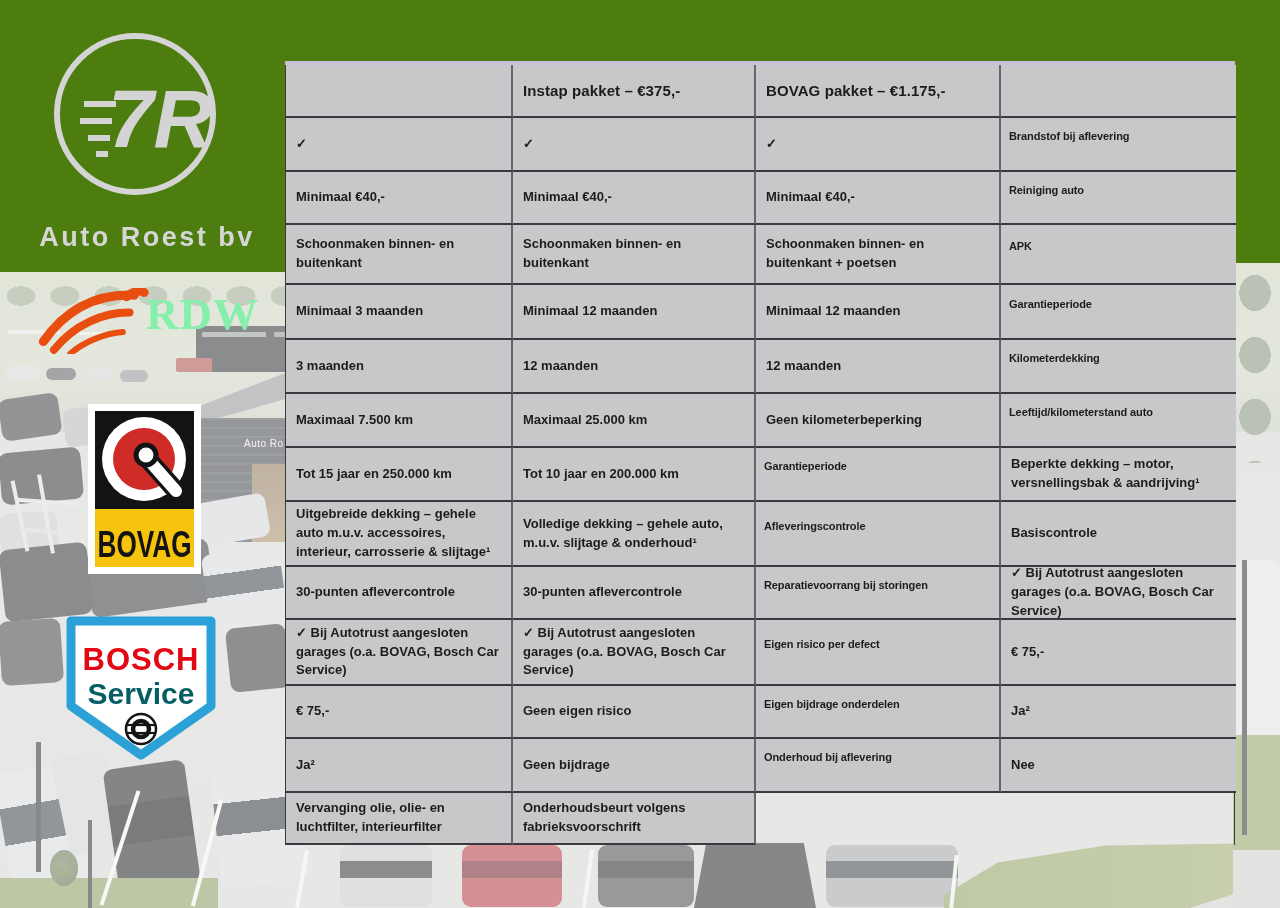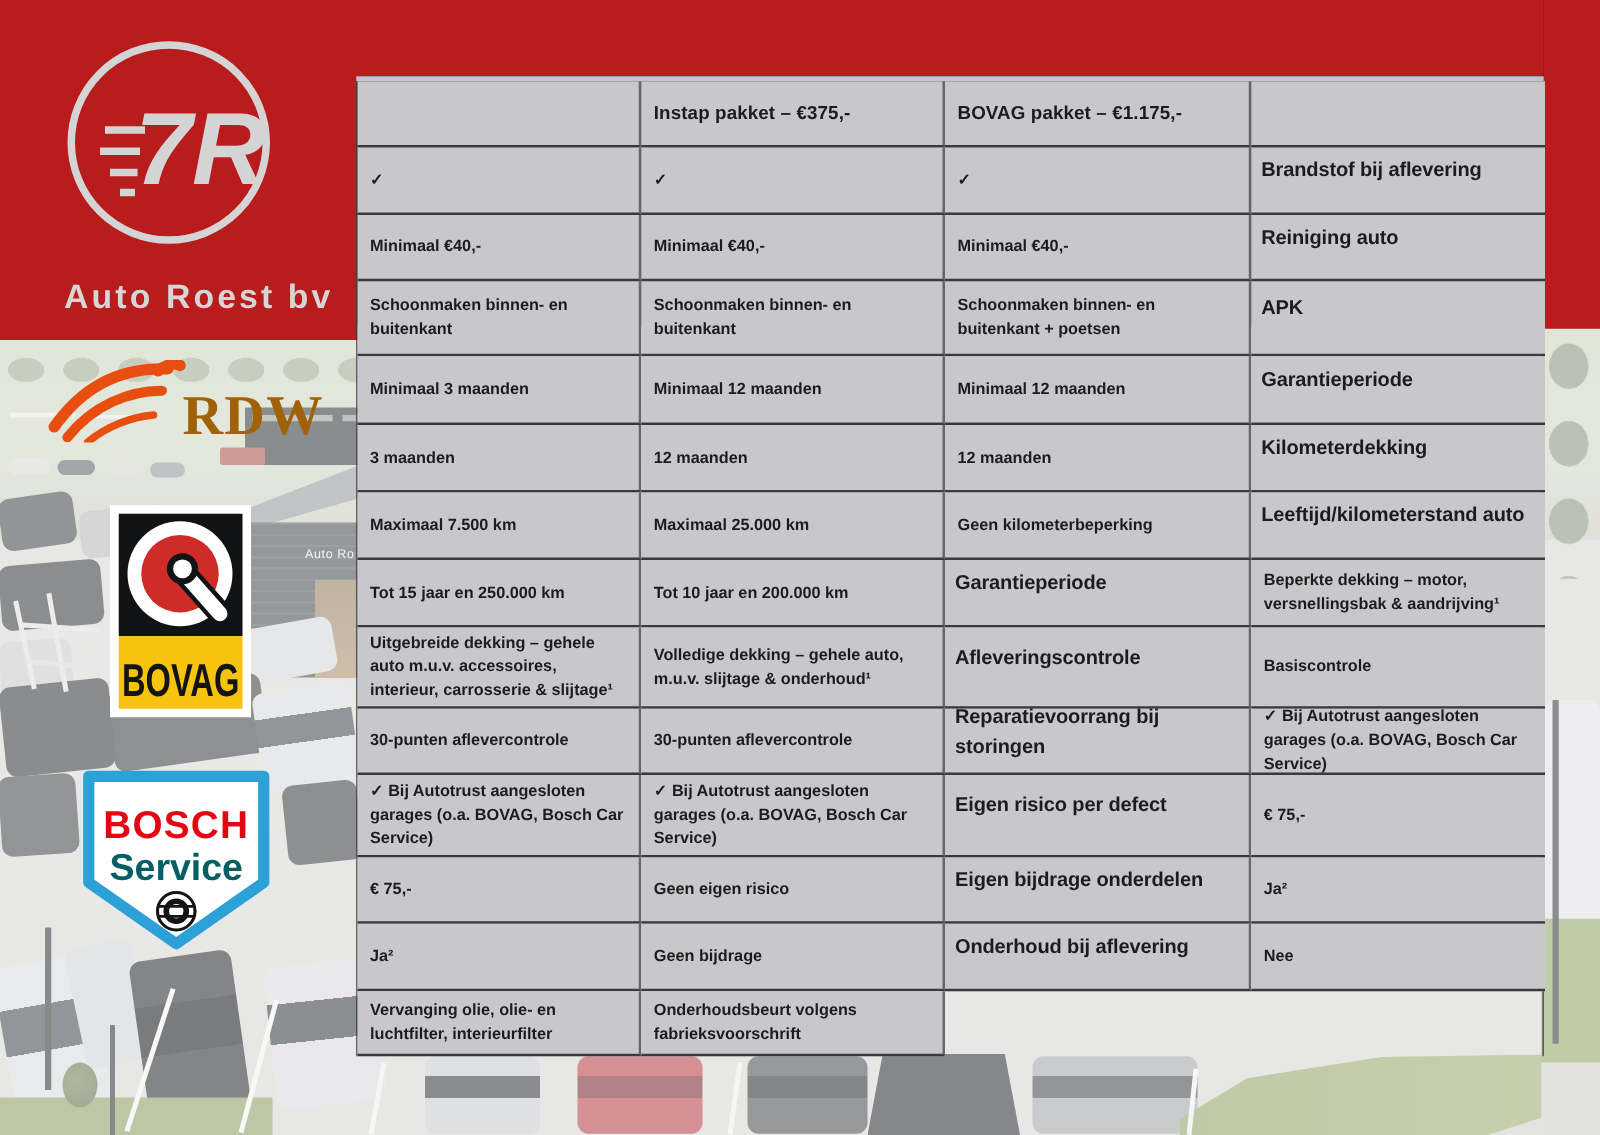--- a/index.html
+++ b/index.html
@@ -41,44 +41,44 @@
   .grass-rs{left:1233px;top:735px;width:47px;height:125px;background:#8da061;}
   .pave-rs{left:1233px;top:850px;width:47px;height:58px;background:#caccc7;}
   .grass-bl{left:0;top:878px;width:218px;height:30px;background:#87995d;}
   .bush{left:50px;top:850px;width:28px;height:36px;border-radius:50%;
         background:radial-gradient(circle at 40% 40%,#6d7f50,#4f6040);}
   .car{position:absolute;border-radius:9px;}
   .lin{position:absolute;}
   .wash{left:0;top:260px;width:1280px;height:648px;background:rgba(255,255,255,.45);}
 
   
-  .band{background:#b91c1c;text-decoration:underline;}
+  .band{background:#4d7c0f;text-decoration:underline;}
   .band-left{left:0;top:0;width:286px;height:272px;}
   .band-top{left:285px;top:0;width:950px;height:61px;}
   .band-right{left:1235px;top:0;width:45px;height:263px;}
-  .brand-name{left:16px;top:222px;width:286px;text-align:center;color:#d6d6d6;
+  .brand-name{left:4px;top:222px;width:286px;text-align:center;color:#d6d6d6;
         font-size:27px;font-weight:bold;letter-spacing:2.5px;}
 
   
   .rdw{left:30px;top:282px;width:215px;height:78px;}
   .rdw-text{position:absolute;left:116px;top:6px;font-family:"Liberation Serif",serif;
-        font-size:45px;font-weight:bold;color:#a16207;letter-spacing:1px;margin-top:18px;}
+        font-size:45px;font-weight:bold;color:#86efac;letter-spacing:1px;}
   .bovag{left:88px;top:404px;width:113px;height:170px;}
   .bosch{left:66px;top:616px;width:150px;height:145px;}
 
   
   .pkg-table{left:285px;top:61px;width:950px;}
   .accent{height:4px;background:#c9bfd6;}
   .grid{display:grid;border-left:1px solid #3a393d;border-right:1px solid #3a393d;}
   .cell{box-sizing:border-box;display:flex;align-items:center;background:#c8c7c9;
         border-right:2px solid #66656a;border-bottom:2px solid #3a393d;
         padding:5px 10px;font-weight:bold;color:#1c1c1e;font-size:13px;line-height:1.45;}
   .cell:nth-child(4n){border-right:none;}
   .cell.head{font-size:15px;letter-spacing:.1px;text-align:right;}
-  .cell.rowlabel{font-size:16px;letter-spacing:-.1px;padding:5px 3px 19px 8px;}
+  .cell.rowlabel{font-size:11px;letter-spacing:-.1px;padding:5px 3px 19px 8px;}
 </style>
 </head>
 <body>
 
 <div class="stage">
 
   <div class="photo">
     <div class="abs pavement"></div>
     <div class="abs field"></div>
     <div class="abs treeband"></div>

